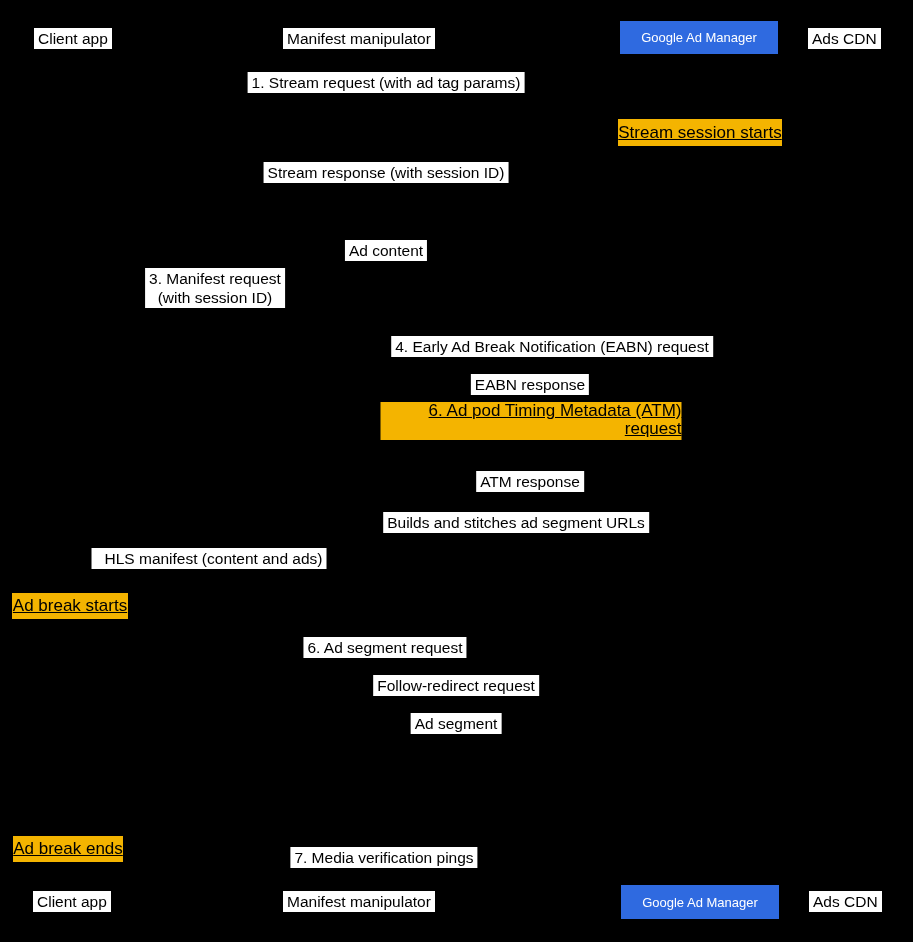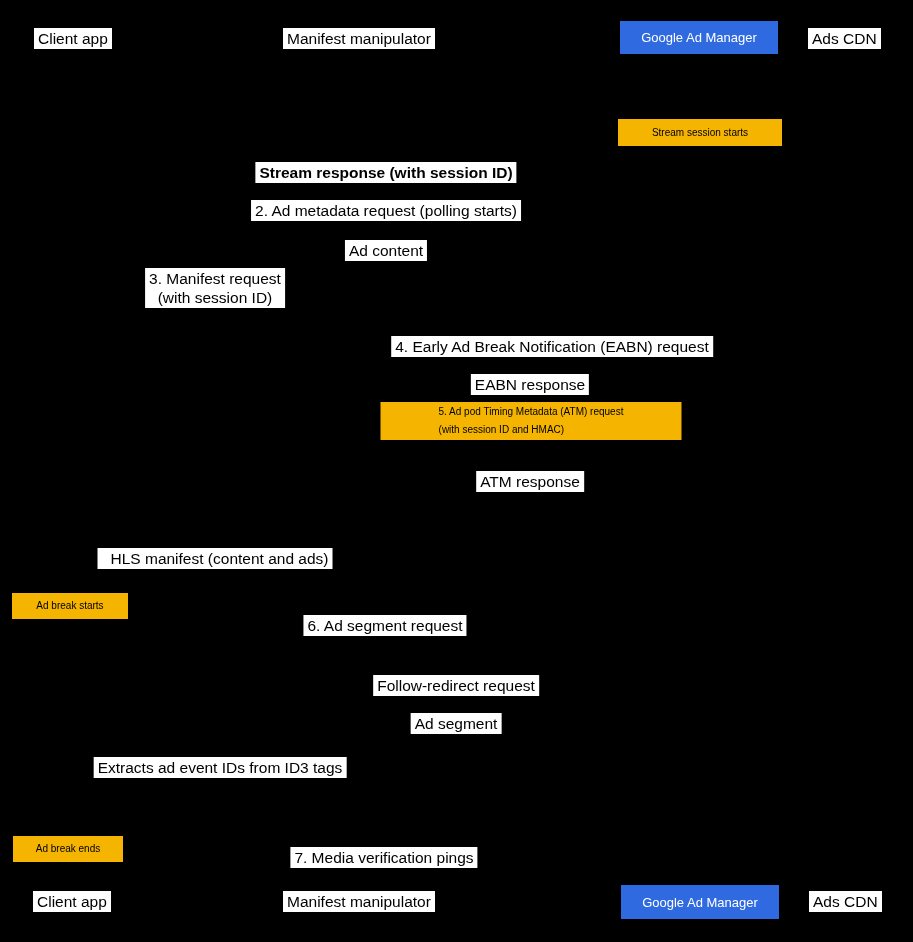--- a/index.html
+++ b/index.html
@@ -23,27 +23,28 @@
     white-space: pre-line;
     text-align: center;
   }
   
   .ctr { transform: translateX(-50%); }
   
   .note {
     position: absolute;
     background: var(--note_bg, #f4b400);
     color: var(--note_text, #000);
-    font-size: 10px;
+    font-size: 17px;
     line-height: 18px;
     display: grid;
     place-items: center;
-    text-align: left;
+    text-align: right;
     white-space: pre-line;
     box-sizing: border-box;
+    text-decoration: underline;
   }
   
   .gam {
     position: absolute;
     background: var(--gam_bg, #2f6ae0);
     color: var(--gam_text, #fff);
     font-size: 13px;
     display: flex;
     align-items: center;
     justify-content: center;
@@ -53,53 +54,53 @@
 </head>
 <body>
 
 <div class="diagram">
 
   <div class="lbl" style="left:34px; top:28px;">Client app</div>
   <div class="lbl" style="left:283px; top:28px;">Manifest manipulator</div>
   <div class="gam" style="left:620px; top:21px; width:158px; height:33px;">Google Ad Manager</div>
   <div class="lbl" style="left:808px; top:28px;">Ads CDN</div>
 
+  <div class="lbl ctr" style="left:386px; top:72px;">1. Stream request (with ad tag params)</div>
 
   <div class="note" style="left:618px; top:119px; width:164px; height:27px;">Stream session starts</div>
 
-  <div class="lbl ctr" style="left:386px; top:162px;font-weight:bold;">Stream response (with session ID)</div>
+  <div class="lbl ctr" style="left:386px; top:162px;">Stream response (with session ID)</div>
 
-  <div class="lbl ctr" style="left:386px; top:200px;">2. Ad metadata request (polling starts)</div>
 
   <div class="lbl ctr" style="left:386px; top:240px;">Ad content</div>
 
   <div class="lbl ctr" style="left:215px; top:268px;">3. Manifest request
 (with session ID)</div>
 
   <div class="lbl ctr" style="left:529px; top:336px;margin-left:23px;">4. Early Ad Break Notification (EABN) request</div>
 
   <div class="lbl ctr" style="left:530px; top:374px;">EABN response</div>
 
-  <div class="note ctr" style="left:531px; top:402px; width:301px; height:38px;">5. Ad pod Timing Metadata (ATM) request
+  <div class="note ctr" style="left:531px; top:402px; width:301px; height:38px;">6. Ad pod Timing Metadata (ATM) request
 (with session ID and HMAC)</div>
 
   <div class="lbl ctr" style="left:530px; top:471px;">ATM response</div>
 
+  <div class="lbl ctr" style="left:516px; top:512px;">Builds and stitches ad segment URLs</div>
 
-  <div class="lbl ctr" style="left:215px; top:548px;padding-left:13px;">HLS manifest (content and ads)</div>
+  <div class="lbl ctr" style="left:209px; top:548px;padding-left:13px;">HLS manifest (content and ads)</div>
 
   <div class="note" style="left:12px; top:593px; width:116px; height:26px;">Ad break starts</div>
 
-  <div class="lbl ctr" style="left:385px; top:615px;">6. Ad segment request</div>
+  <div class="lbl ctr" style="left:385px; top:637px;">6. Ad segment request</div>
 
   <div class="lbl ctr" style="left:456px; top:675px;">Follow-redirect request</div>
 
   <div class="lbl ctr" style="left:456px; top:713px;">Ad segment</div>
 
-  <div class="lbl ctr" style="left:220px; top:757px;">Extracts ad event IDs from ID3 tags</div>
 
   <div class="lbl ctr" style="left:384px; top:819px;margin-top:28px;">7. Media verification pings</div>
 
   <div class="note" style="left:13px; top:836px; width:110px; height:26px;">Ad break ends</div>
 
   <div class="lbl" style="left:33px; top:891px;">Client app</div>
   <div class="lbl" style="left:283px; top:891px;">Manifest manipulator</div>
   <div class="gam" style="left:621px; top:885px; width:158px; height:34px;">Google Ad Manager</div>
   <div class="lbl" style="left:809px; top:891px;">Ads CDN</div>
 

